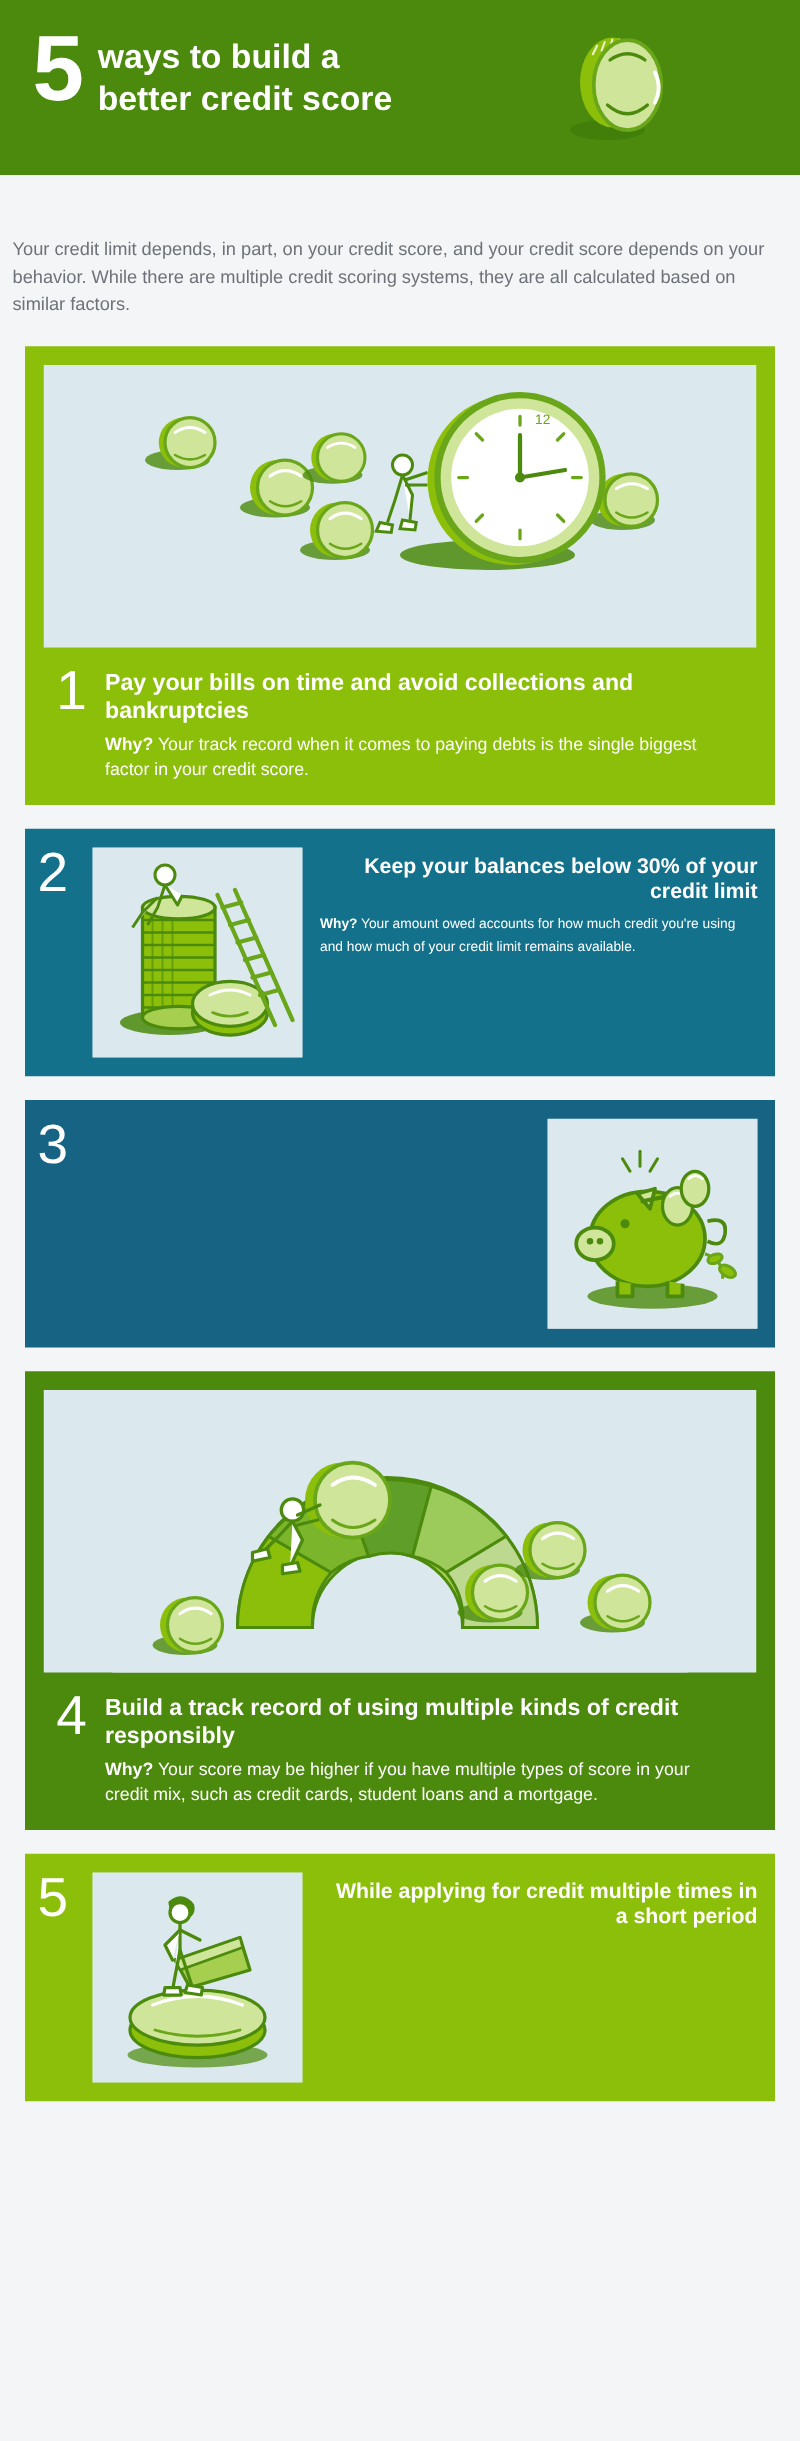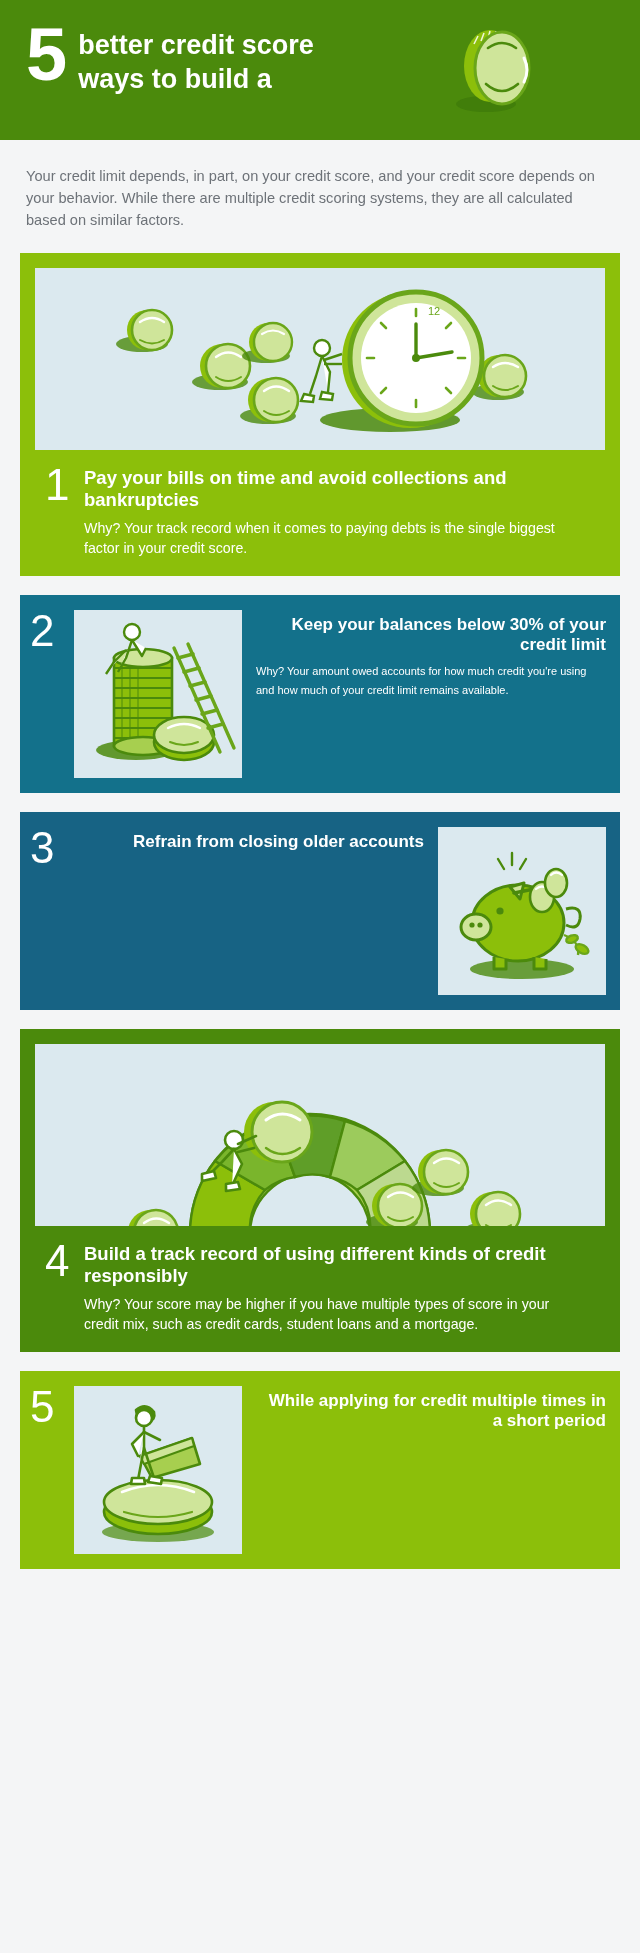--- a/index.html
+++ b/index.html
@@ -38,43 +38,44 @@
   .header-coin {
     position: absolute;
     right: 98px;
     top: 22px;
     width: 96px;
     height: 96px;
   }
 
   
   .intro {
-    padding: 25px 26px 22px 26px;
+    padding: 25px 26px 22px 10px;
     background: #f4f5f6;
+    margin-top: 24px;
   }
   .intro p {
     color: #6d7278;
     font-size: 14.6px;
     line-height: 22px;
   }
 
   
   .cards { padding: 0 20px 28px 20px; }
   .card { margin-bottom: 19px; position: relative; }
   .card.green-light { background: #8cbf0a; }
   .card.teal       { background: #13718b; }
   .card.teal-dark  { background: #176384; }
   .card.green-dark { background: #4b8a0c; }
 
   
   .card-wide { padding: 15px 15px 0 15px; }
   .card-wide .imgbox {
     background: #dbe9ef;
     width: 100%;
-    height: 182px;
+    height: 226px;
     position: relative;
     overflow: hidden;
   }
   .card-wide .textblock { padding: 14px 18px 18px 10px; }
 
   
   .card-split { display: flex; padding: 15px 14px 15px 10px; gap: 14px; }
   .card-split.right-img { }
   .card-split .imgbox {
     background: #dbe9ef;
@@ -106,34 +107,34 @@
   }
   .headline-sm { font-size: 17px; line-height: 20px; text-align: right; }
   .why {
     color: #ffffff;
     font-size: 14.2px;
     line-height: 20px;
     padding-left: 39px;
     padding-top: 7px;
   }
   .why-ind { padding-left: 0; }
-  .why b { font-weight: 400; }
+  .why b { font-weight: 700; }
   .why-sm { font-size: 11px; line-height: 19px; }
 
   svg { display: block; }
 </style>
 </head>
 <body>
 
 <div class="header">
   <div class="header-title-wrap">
     <div class="big-five">5</div>
     <div class="header-lines">
+      <span>ways to build a</span>
       <span>better credit score</span>
-      <span>ways to build a</span>
     </div>
   </div>
   <div class="header-coin">
     <svg viewBox="0 0 96 96" width="96" height="96">
       <ellipse cx="40" cy="82" rx="30" ry="8" fill="#3e7a0a" opacity="0.75"></ellipse>
       <ellipse cx="44" cy="44" rx="26" ry="36" fill="#8cbf0a"></ellipse>
       <g stroke="#ffffff" stroke-width="1.6" opacity="0.85">
         <line x1="32" y1="14" x2="28" y2="22"></line>
         <line x1="38" y1="11" x2="35" y2="19"></line>
         <line x1="44" y1="9" x2="42" y2="17"></line>
@@ -292,21 +293,20 @@
     </div>
     <div class="textblock">
       <div class="headline headline-sm">Keep your balances below 30% of your credit limit</div>
       <div class="why why-ind why-sm"><b>Why?</b><span> Your amount owed accounts for how much credit you're using and how much of your credit limit remains available.</span></div>
     </div>
   </div>
 
   <div class="card teal-dark card-split right-img">
     <div class="num">3</div>
     <div class="textblock">
-      <div class="headline headline-sm">Refrain from closing older accounts</div>
     </div>
     <div class="imgbox">
       <svg viewBox="0 0 168 168" width="168" height="168">
         <rect width="168" height="168" fill="#dbe9ef"></rect>
         <ellipse cx="84" cy="142" rx="52" ry="10" fill="#4b8a0c" opacity="0.8"></ellipse>
 
         <g stroke="#4b8a0c" stroke-width="2.4" stroke-linecap="round">
           <line x1="74" y1="26" x2="74" y2="38"></line>
           <line x1="60" y1="32" x2="66" y2="42"></line>
           <line x1="88" y1="32" x2="82" y2="42"></line>
@@ -404,21 +404,21 @@
           <circle cx="402" cy="170" r="22" fill="#8cbf0a"></circle>
           <circle cx="408" cy="170" r="22" fill="#cfe59a" stroke="#6aa61a" stroke-width="2.6"></circle>
           <path d="M396 161 Q408 152 421 161" stroke="#ffffff" stroke-width="2.4" fill="none" stroke-linecap="round"></path>
           <path d="M396 181 Q408 189 421 181" stroke="#6aa61a" stroke-width="2" fill="none" stroke-linecap="round"></path>
         </g>
       </svg>
     </div>
     <div class="textblock">
       <div class="head-row">
         <div class="num">4</div>
-        <div class="headline">Build a track record of using different kinds of credit responsibly</div>
+        <div class="headline">Build a track record of using multiple kinds of credit responsibly</div>
       </div>
       <div class="why"><b>Why?</b><span> Your score may be higher if you have multiple types of score in your credit mix, such as credit cards, student loans and a mortgage.</span></div>
     </div>
   </div>
 
   <div class="card green-light card-split">
     <div class="num">5</div>
     <div class="imgbox">
       <svg viewBox="0 0 168 168" width="168" height="168">
         <rect width="168" height="168" fill="#dbe9ef"></rect>

